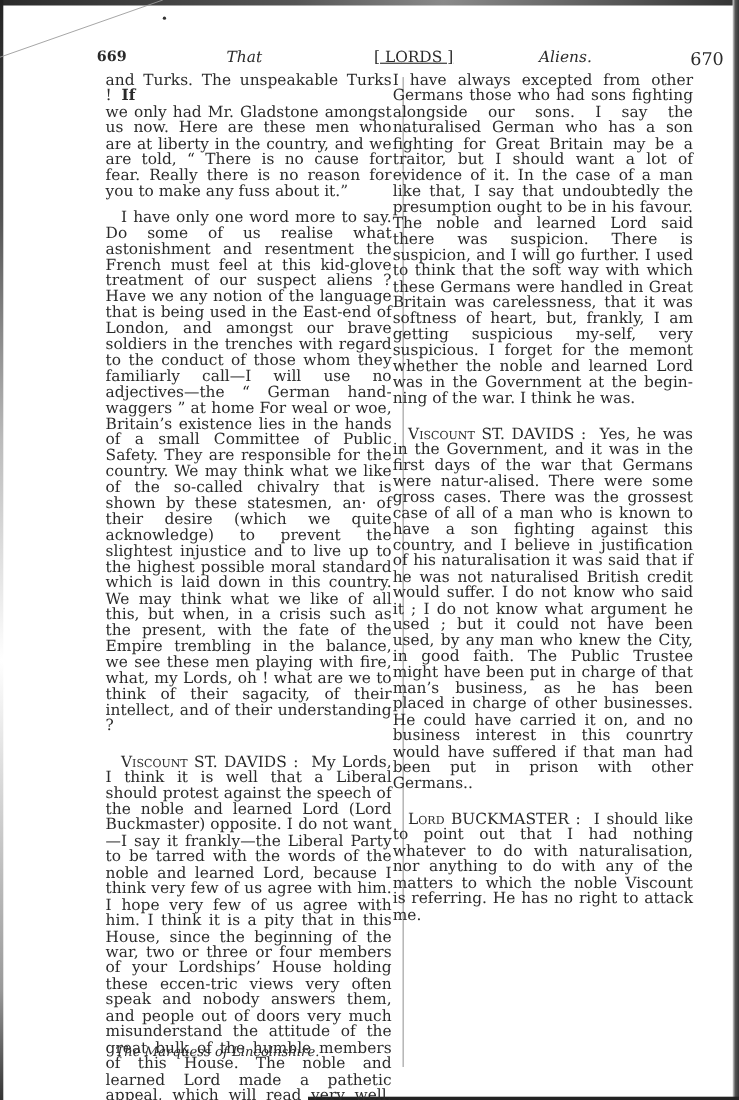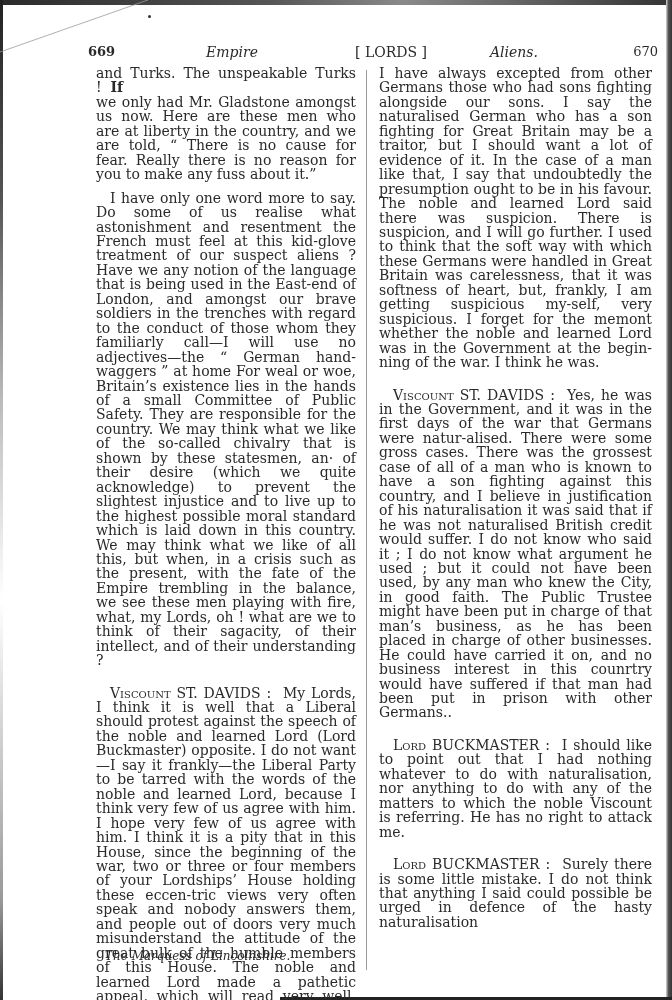--- a/index.html
+++ b/index.html
@@ -28,31 +28,31 @@
   .fold-line {
     position: absolute; left: 0; top: 0; width: 672px; height: 60px;
   }
   .header {
     position: absolute; top: 44px; left: 88px; width: 570px; height: 20px;
     font-size: 14px;
   }
   .header span { position: absolute; top: 0; white-space: nowrap; }
   .hdr-left-num { left: 0; font-weight: bold; font-size: 13px; }
   .hdr-left-title { left: 118px; font-style: italic; }
-  .hdr-center { left: 267px; font-size: 14px; }
+  .hdr-center { left: 252px; font-size: 14px; text-decoration: underline; }
   .hdr-right-title { left: 377px; font-style: italic; margin-left: 25px; }
-  .hdr-right-num { right: 0; font-size: 13px; }
+  .hdr-right-num { right: 0; font-size: 16px; }
   .column {
     position: absolute; top: 66px;
     font-size: 14px; line-height: 14.45px;
     text-align: justify;
     hyphens: manual;
   }
   .col-left { left: 96px; width: 260px; }
-  .col-right { left: 379px; width: 273px; }
+  .col-right { left: 357px; width: 273px; }
   .col-divider {
     position: absolute; left: 366px; top: 70px; width: 1px; height: 900px;
     background: #9a9a9a;
   }
   .para { margin: 0; text-indent: 0; }
   .para.indent { text-indent: 14px; }
   .para.gap { margin-top: 9px; }
   .para.gap-lg { margin-top: 18px; }
   .speaker {
     font-variant: small-caps;
@@ -72,35 +72,34 @@
 <div class="scan-edge-right"></div>
 <div class="scan-edge-bottom"></div>
 
 <svg class="fold-line" width="672" height="60">
   <line x1="148" y1="0" x2="0" y2="52" stroke="#9a9a9a" stroke-width="0.8"></line>
 </svg>
 <div class="speck" style="left:148px; top:15px;"></div>
 
 <div class="header">
   <span class="hdr-left-num">669</span>
-  <span class="hdr-left-title">Empire</span>
+  <span class="hdr-left-title">That</span>
   <span class="hdr-center">[ LORDS ]</span>
   <span class="hdr-right-title">Aliens.</span>
   <span class="hdr-right-num">670</span>
 </div>
 
 <div class="col-divider"></div>
 
 <div class="column col-left">
   <p class="para"><span>and Turks.  The unspeakable Turks !</span>&nbsp;&nbsp;<span class="bold-if">If</span></p>
   <p class="para">we only had Mr. Gladstone amongst us now.  Here are these men who are at liberty in the country, and we are told, “ There is no cause for fear.  Really there is no reason for you to make any fuss about it.”</p>
   <p class="para indent gap">I have only one word more to say.  Do some of us realise what astonishment and resentment the French must feel at this kid-glove treatment of our suspect aliens ?  Have we any notion of the language that is being used in the East-end of London, and amongst our brave soldiers in the trenches with regard to the conduct of those whom they familiarly call—I will use no adjectives—the “ German hand-waggers ” at home  For weal or woe, Britain’s existence lies in the hands of a small Committee of Public Safety.  They are responsible for the country.  We may think what we like of the so-called chivalry that is shown by these statesmen, an· of their desire (which we quite acknowledge) to prevent the slightest injustice and to live up to the highest possible moral standard which is laid down in this country.  We may think what we like of all this, but when, in a crisis such as the present, with the fate of the Empire trembling in the balance, we see these men playing with fire, what, my Lords, oh !  what are we to think of their sagacity, of their intellect, and of their understanding ?</p>
   <p class="para indent gap-lg"><span class="speaker">Viscount</span> <span>ST. DAVIDS</span> :&nbsp; <span>My Lords, I think it is well that a Liberal should protest against the speech of the noble and learned Lord (Lord Buckmaster) opposite.  I do not want—I say it frankly—the Liberal Party to be tarred with the words of the noble and learned Lord, because I think very few of us agree with him.  I hope very few of us agree with him.  I think it is a pity that in this House, since the beginning of the war, two or three or four members of your Lordships’ House holding these eccen-tric views very often speak and nobody answers them, and people out of doors very much misunderstand the attitude of the great bulk of the humble members of this House.  The noble and learned Lord made a pathetic appeal, which will read very well, for the Germans who have lost sons in the war.  That is the one respect in which I agree with him.  I have spoken since the first days of this war—when I had to oppose first of all the noble and learned Viscount, Lord Haldane, who took the same line as the noble and learned Lord opposite—but</span></p>
 </div>
 
 <div class="column col-right">
   <p class="para">I have always excepted from other Germans those who had sons fighting alongside our sons.  I say the naturalised German who has a son fighting for Great Britain may be a traitor, but I should want a lot of evidence of it.  In the case of a man like that, I say that undoubtedly the presumption ought to be in his favour.  The noble and learned Lord said there was suspicion.  There is suspicion, and I will go further.  I used to think that the soft way with which these Germans were handled in Great Britain was carelessness, that it was softness of heart, but, frankly, I am getting suspicious my-self, very suspicious.  I forget for the memont whether the noble and learned Lord was in the Government at the begin-ning of the war.  I think he was.</p>
   <p class="para indent gap-lg"><span class="speaker">Viscount</span> <span>ST. DAVIDS</span> :&nbsp; <span>Yes, he was in the Government, and it was in the first days of the war that Germans were natur-alised.  There were some gross cases.  There was the grossest case of all of a man who is known to have a son fighting against this country, and I believe in justification of his naturalisation it was said that if he was not naturalised British credit would suffer.  I do not know who said it ; I do not know what argument he used ;  but it could not have been used, by any man who knew the City, in good faith.  The Public Trustee might have been put in charge of that man’s business, as he has been placed in charge of other businesses.  He could have carried it on, and no business interest in this counrtry would have suffered if that man had been put in prison with other Germans..</span></p>
   <p class="para indent gap-lg"><span class="speaker">Lord</span> <span>BUCKMASTER</span> :&nbsp; <span>I should like to point out that I had nothing whatever to do with naturalisation, nor anything to do with any of the matters to which the noble Viscount is referring.  He has no right to attack me.</span></p>
-  <p class="para indent gap-lg"><span class="speaker">Lord</span> <span>BUCKMASTER</span> :&nbsp; <span>Surely there is some little mistake.  I do not think that anything I said could possible be urged in defence of the hasty naturalisation</span></p>
 </div>
 
 <div class="footer-name">The Marquess of Lincolnshire.</div>
 
 </body></html>

